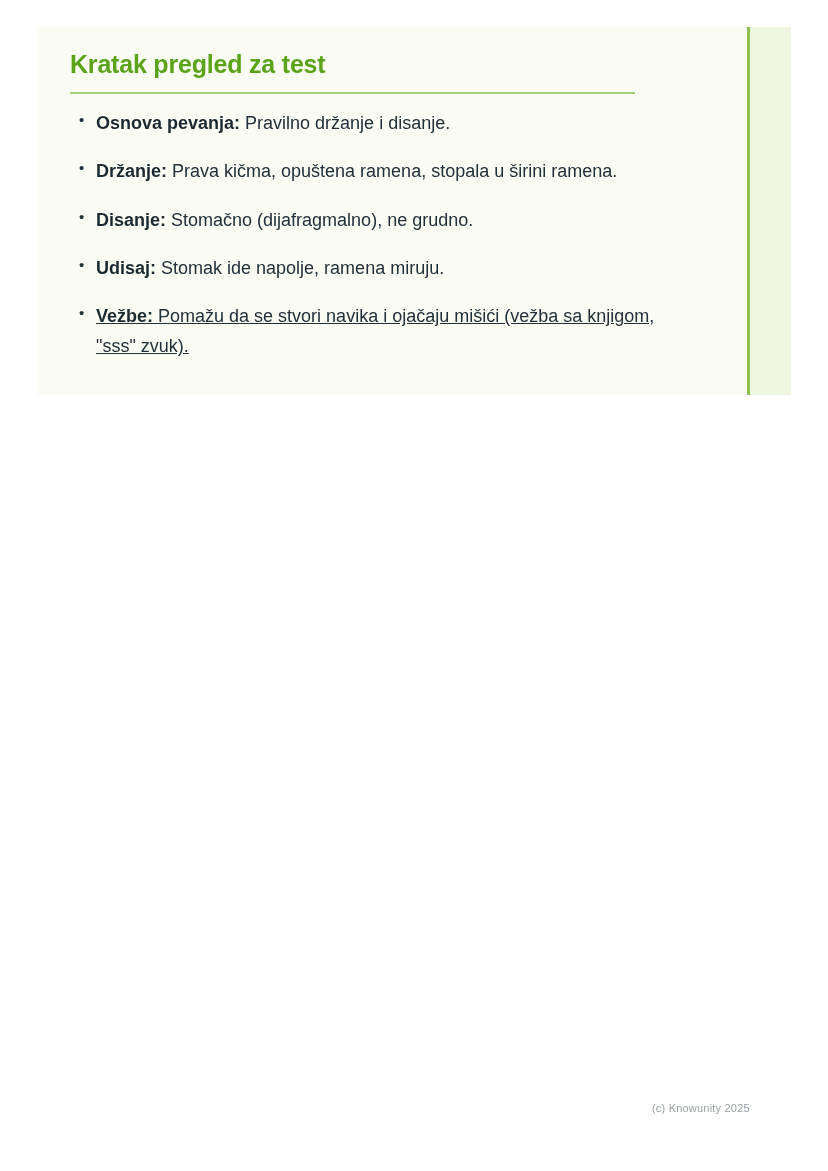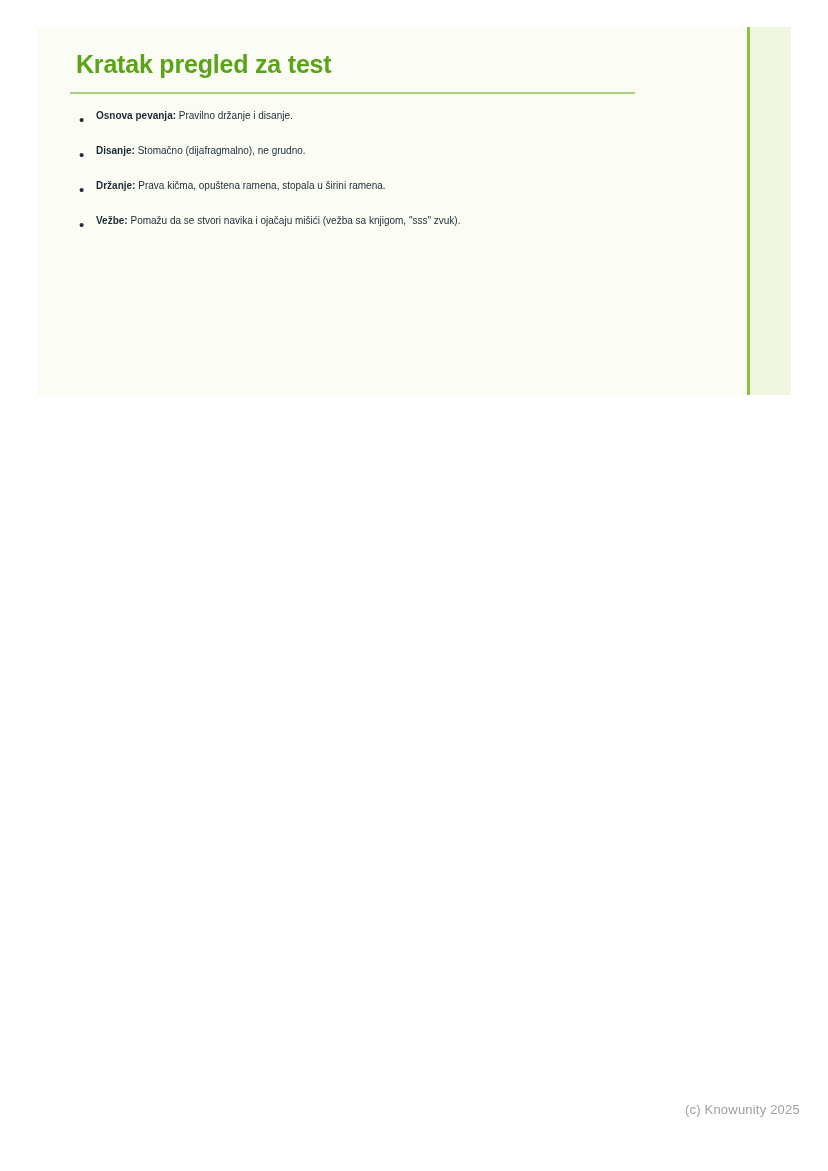--- a/index.html
+++ b/index.html
@@ -50,48 +50,49 @@
     left: 33px;
     top: 22px;
     width: 600px;
   }
 
   .card-title {
     font-size: 25px;
     font-weight: bold;
     color: #5ba319;
     letter-spacing: -0.2px;
-    margin: 0 0 12px 6px;
+    margin: 0 0 12px 0;
     line-height: 1.25;
   }
 
   .title-rule {
     width: 565px;
     height: 2px;
     background: #a8cf7c;
     margin: 0 0 14px 0;
   }
 
   ul.bullet-list {
     list-style: none;
     margin: 0;
     padding: 0;
   }
 
   ul.bullet-list li {
     position: relative;
     padding-left: 26px;
     margin: 0 0 18px 0;
-    font-size: 10px;
+    font-size: 18px;
     line-height: 1.68;
     color: #22303a;
   }
 
   ul.bullet-list li:last-child {
     margin-bottom: 12px;
+    text-decoration: underline;
   }
 
   ul.bullet-list li::before {
     content: "\2022";
     position: absolute;
     left: 9px;
     top: -1px;
     font-size: 15px;
     color: #22303a;
     line-height: 1.68;
@@ -101,23 +102,23 @@
     font-weight: bold;
     color: #1b2930;
   }
 
   .item-text {
     font-weight: normal;
   }
 
   .footer-credit {
     position: absolute;
-    left: 685px;
+    left: 652px;
     top: 1102px;
-    font-size: 13px;
+    font-size: 11px;
     color: #9aa0a6;
     letter-spacing: 0.2px;
     white-space: nowrap;
   }
 </style>
 </head>
 <body>
 
 <div class="page">
 
@@ -125,24 +126,27 @@
 
     <div class="card-inner">
       <h1 class="card-title">Kratak pregled za test</h1>
       <div class="title-rule"></div>
 
       <ul class="bullet-list">
         <li>
           <span class="item-term">Osnova pevanja:</span><span class="item-text"> Pravilno držanje i disanje.</span>
         </li>
         <li>
+          <span class="item-term">Držanje:</span><span class="item-text"> Prava kičma, opuštena ramena, stopala u širini ramena.</span>
+        </li>
+        <li>
           <span class="item-term">Disanje:</span><span class="item-text"> Stomačno (dijafragmalno), ne grudno.</span>
         </li>
         <li>
-          <span class="item-term">Držanje:</span><span class="item-text"> Prava kičma, opuštena ramena, stopala u širini ramena.</span>
+          <span class="item-term">Udisaj:</span><span class="item-text"> Stomak ide napolje, ramena miruju.</span>
         </li>
         <li>
           <span class="item-term">Vežbe:</span><span class="item-text"> Pomažu da se stvori navika i ojačaju mišići (vežba sa knjigom, "sss" zvuk).</span>
         </li>
       </ul>
     </div>
 
     <div class="accent-bar"></div>
   </section>
 

